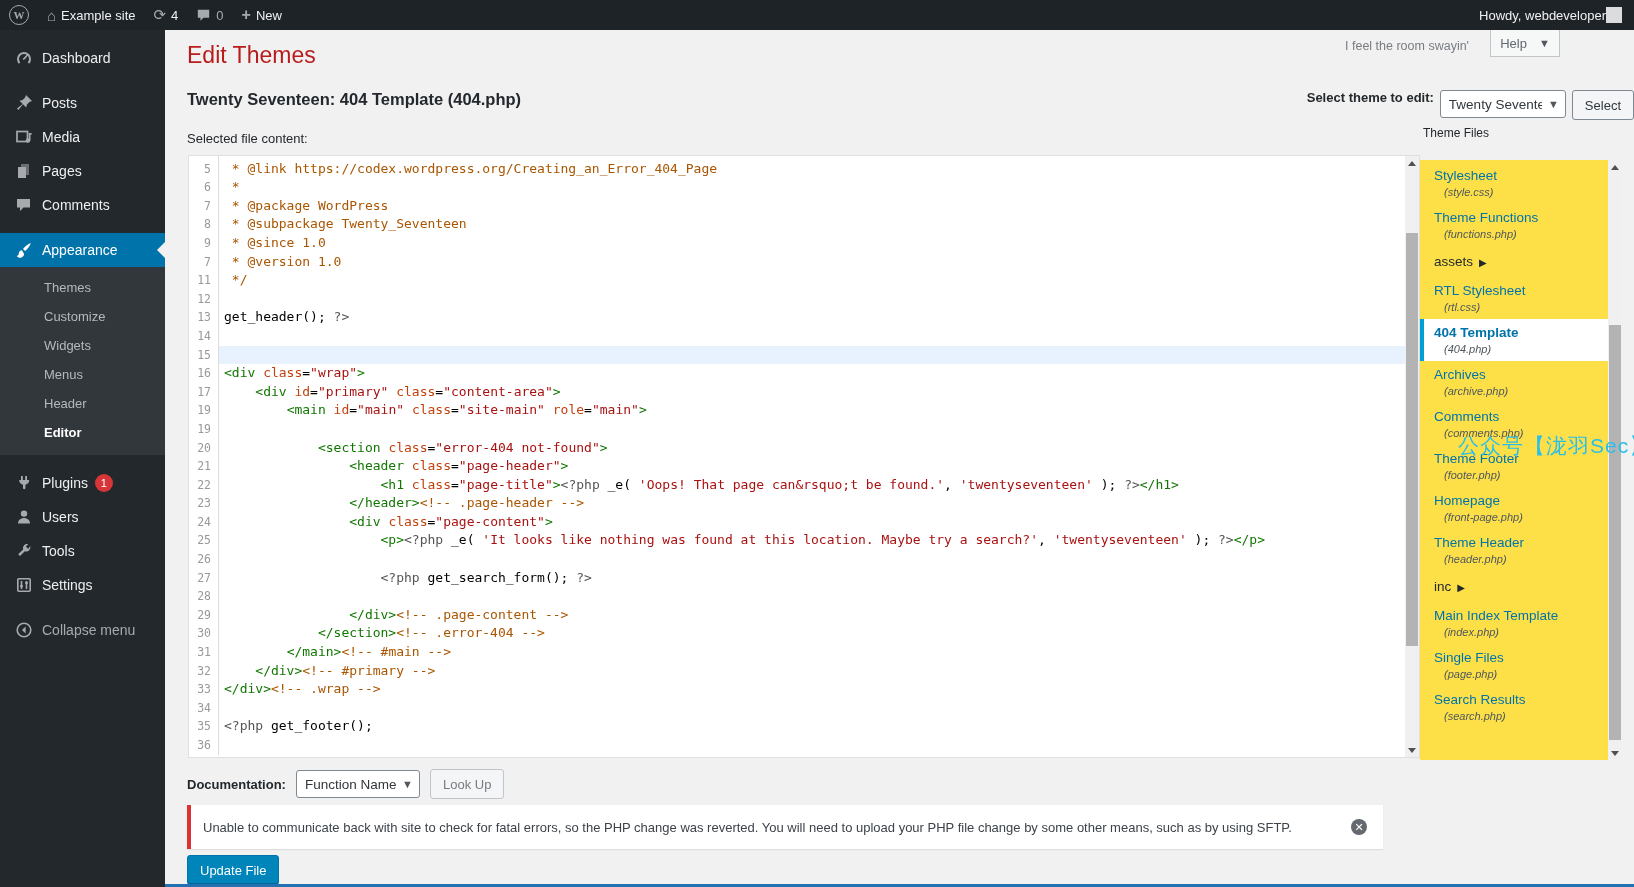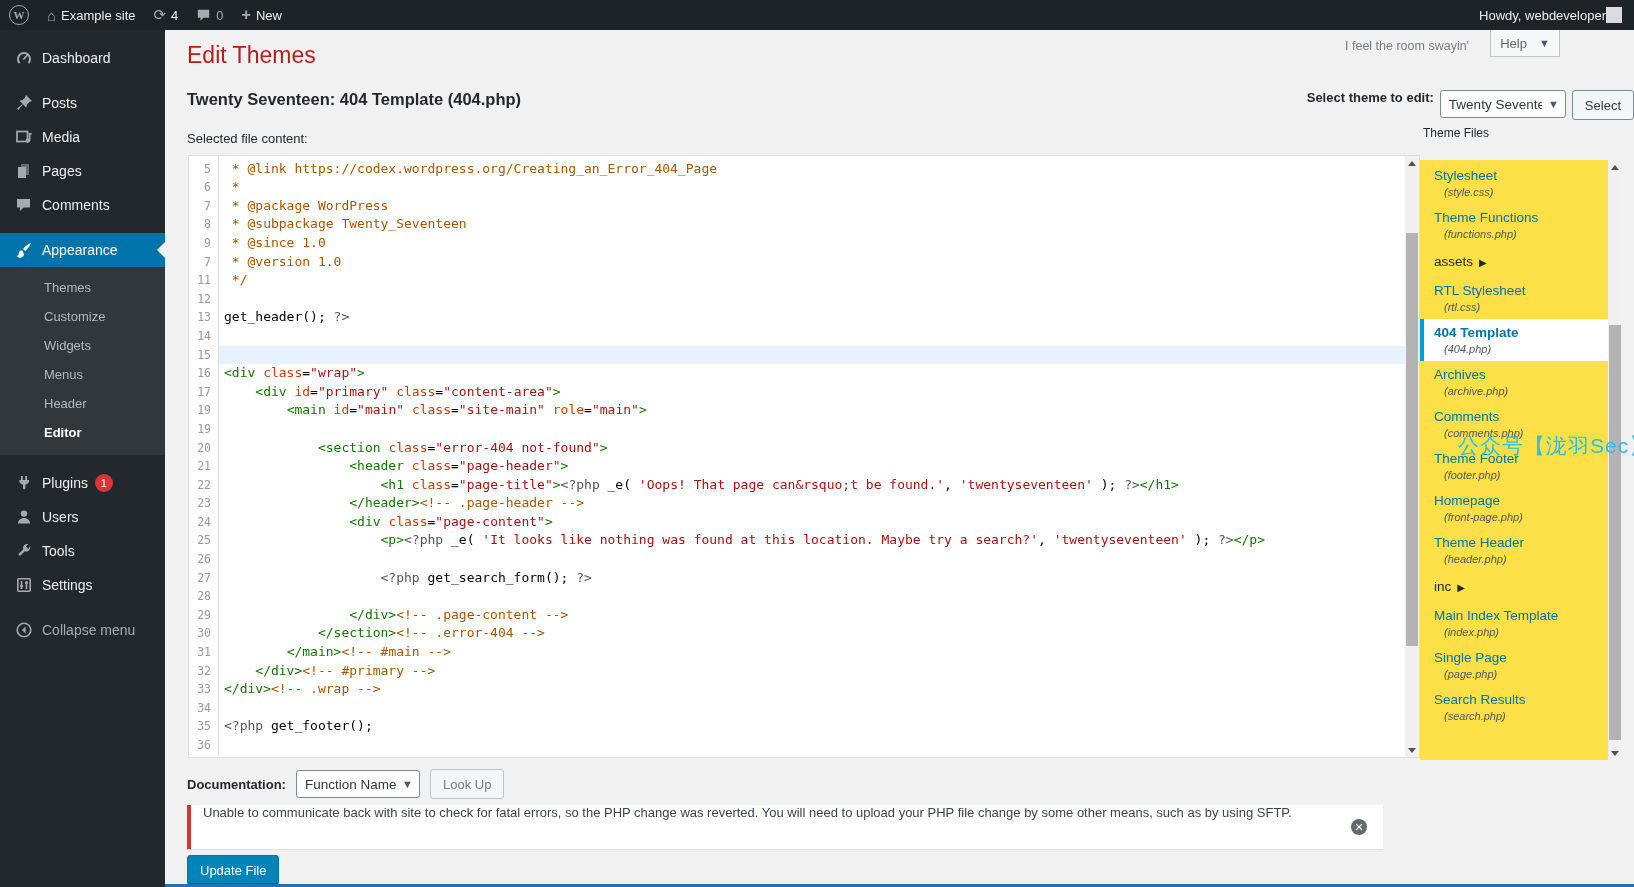--- a/index.html
+++ b/index.html
@@ -75,21 +75,21 @@
   .tf-item.folder .arrow{font-size:10px;margin-left:6px;color:#23282d;}
   .tf-item.active{background:#fff;border-left:4px solid #00a0d2;padding-left:10px;}
   .tf-item.active .tf-name{font-weight:bold;}
   .watermark{position:absolute;left:1293px;top:402px;font-size:21px;color:#29bfea;white-space:nowrap;
              z-index:30;letter-spacing:1px;}
   
   .doc-row{position:absolute;left:22px;top:739px;display:flex;align-items:center;gap:10px;}
   .doc-label{font-size:13px;font-weight:bold;color:#23282d;}
   .notice{position:absolute;left:22px;top:775px;width:1196px;height:44px;background:#fff;
           border-left:4px solid #dc3232;box-shadow:0 1px 1px rgba(0,0,0,.08);box-sizing:border-box;
-          display:flex;padding:0 40px 0 12px;}
+          display:flex;align-items:center;padding:0 40px 0 12px;}
   .notice-text{font-size:13px;color:#3c434a;}
   .dismiss{position:absolute;right:16px;top:50%;margin-top:-8px;width:16px;height:16px;border-radius:50%;
            background:#646970;color:#fff;font-size:11px;line-height:16px;text-align:center;cursor:pointer;}
   .update-btn{position:absolute;left:22px;top:825px;height:28px;background:#0085ba;border:1px solid #0073aa;
               border-radius:3px;color:#fff;font-size:13px;padding:0 12px;display:inline-flex;align-items:center;
               cursor:pointer;box-shadow:inset 0 -1px 0 #006799;}
   .bottom-strip{position:absolute;left:0;bottom:0;width:100%;height:3px;background:#2271b1;}
 </style>
 </head>
 <body>
@@ -444,21 +444,21 @@
           <div class="tf-item">
             <span class="tf-name">Theme Header</span>
             <span class="tf-file">(header.php)</span>
           </div>
           <div class="tf-item folder"><span>inc</span><span class="arrow">▶</span></div>
           <div class="tf-item">
             <span class="tf-name">Main Index Template</span>
             <span class="tf-file">(index.php)</span>
           </div>
           <div class="tf-item">
-            <span class="tf-name">Single Page</span>
+            <span class="tf-name">Single Files</span>
             <span class="tf-file">(page.php)</span>
           </div>
           <div class="tf-item">
             <span class="tf-name">Search Results</span>
             <span class="tf-file">(search.php)</span>
           </div>
         </div>
       <div class="vscroll">
         <div class="vs-arrow" style="top:0;">
             <span class="tri-up"></span>

